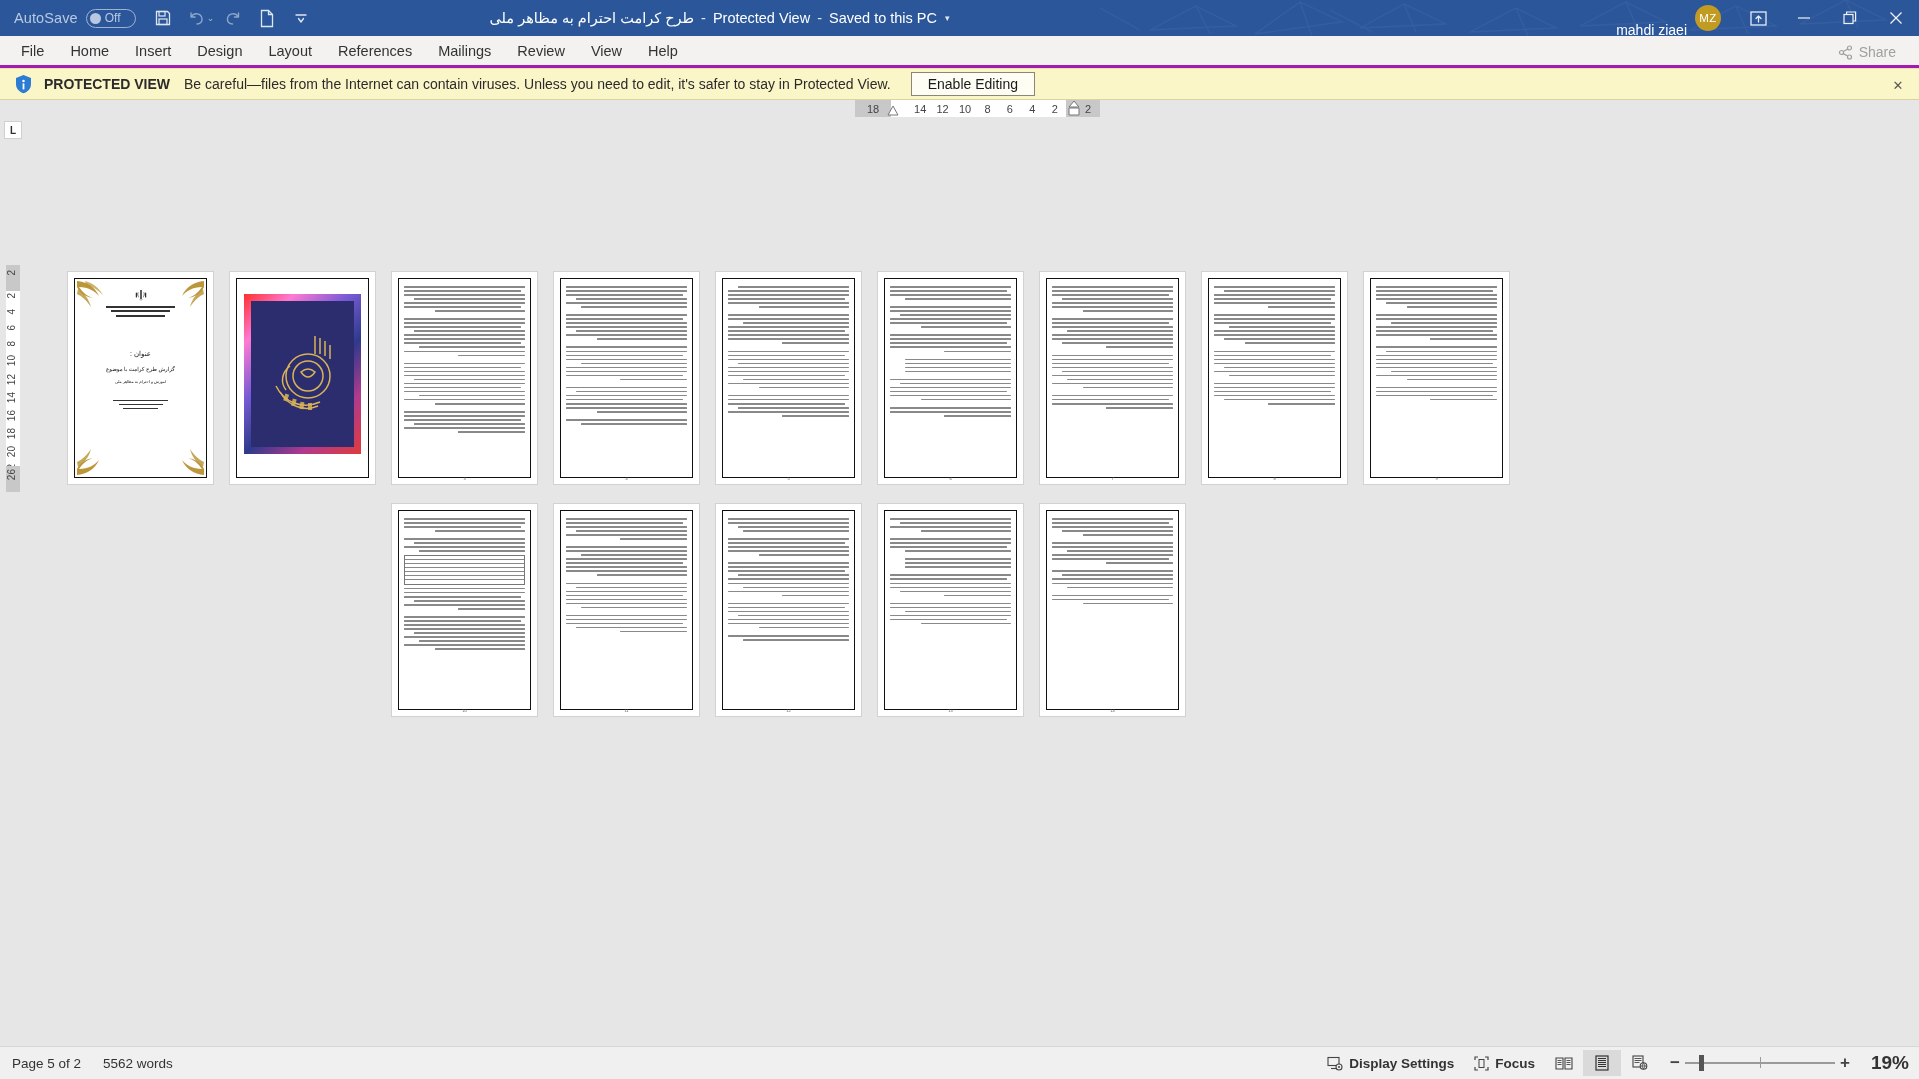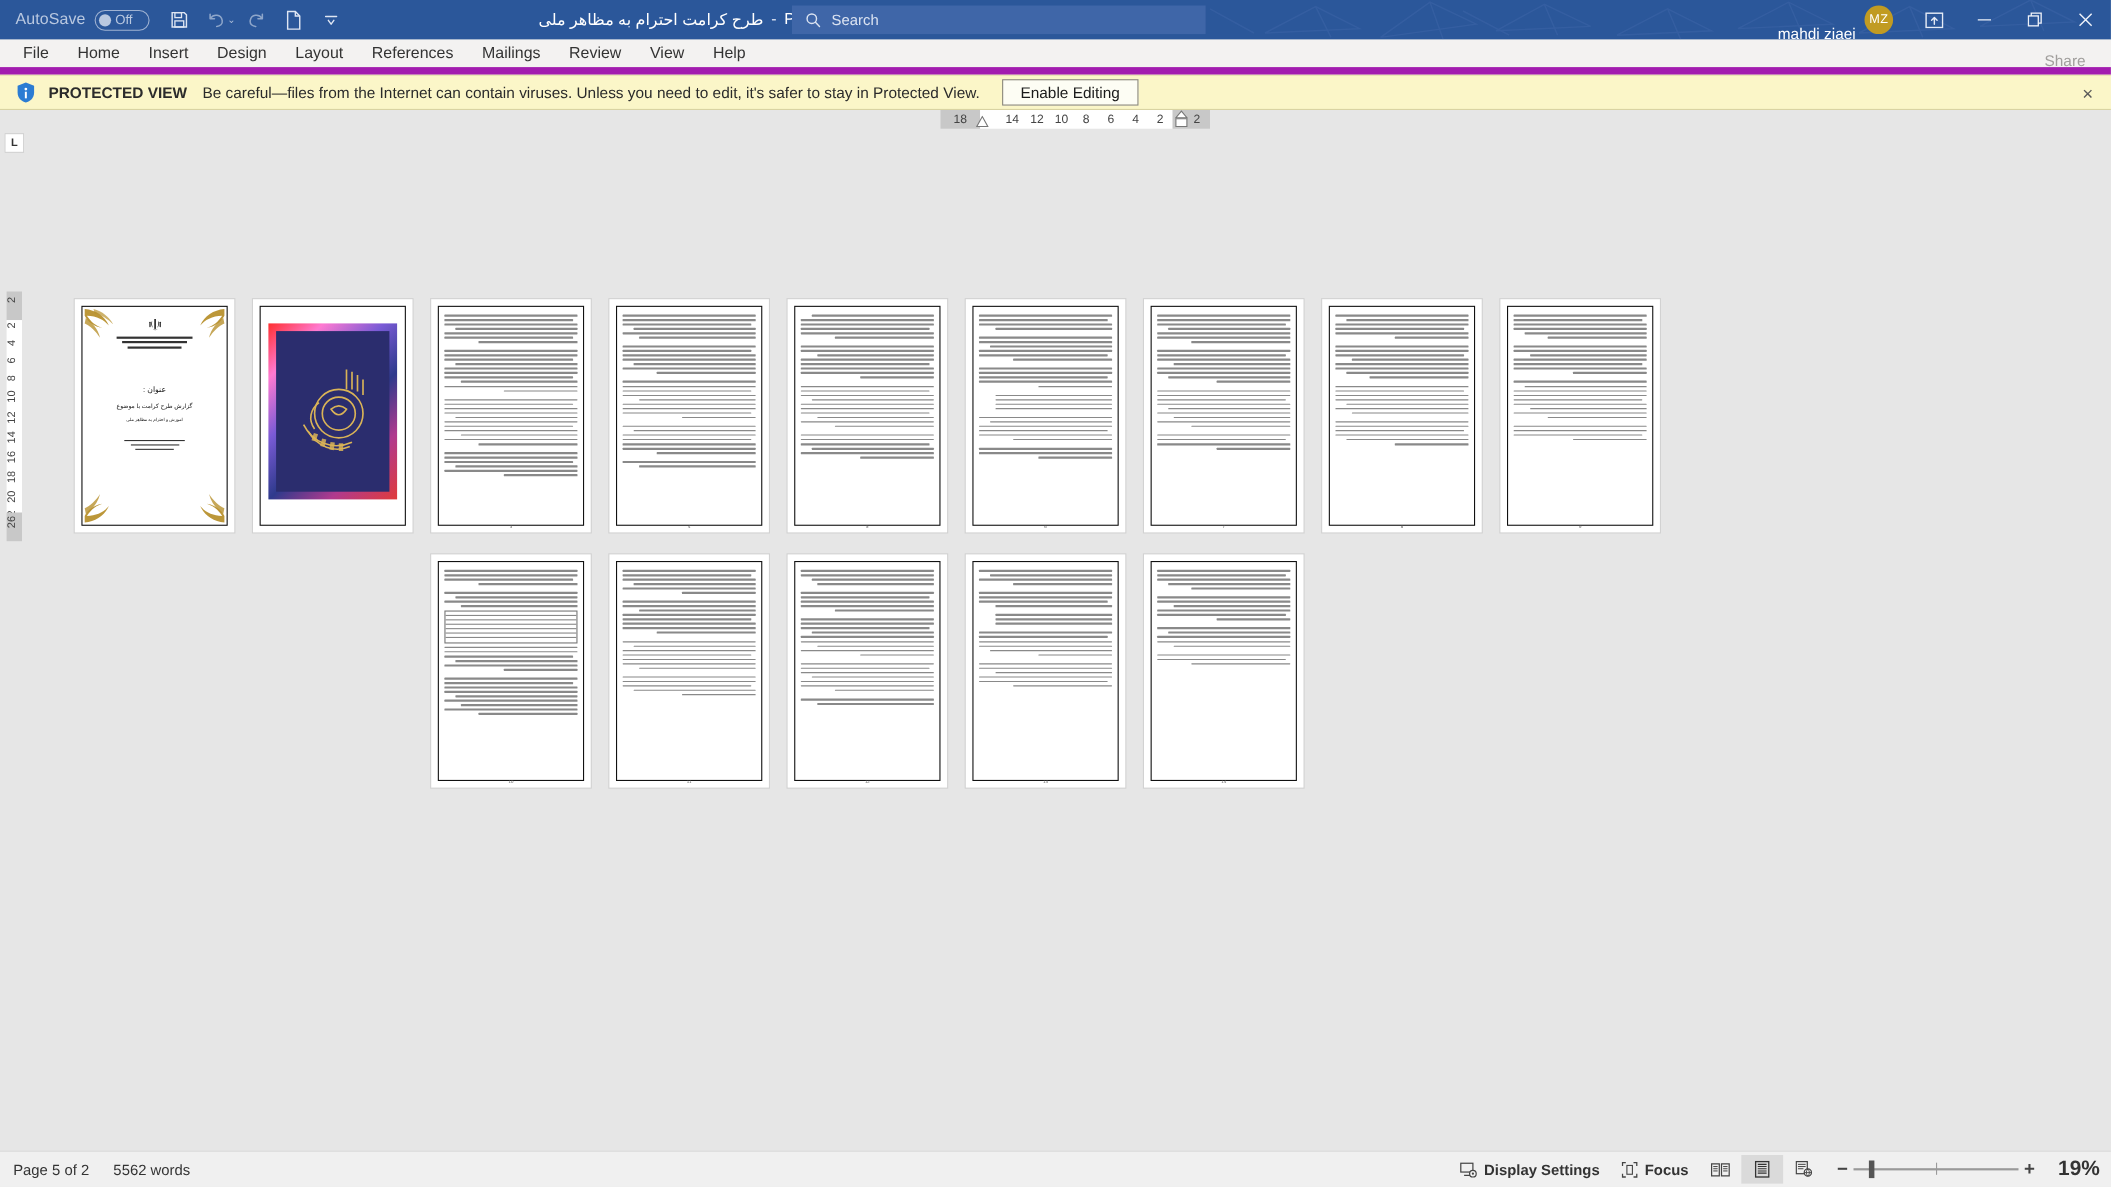--- a/index.html
+++ b/index.html
@@ -70,31 +70,31 @@
     color: #fff; font-size: 11.5px; display: flex; align-items: center; justify-content: center;
     letter-spacing: .4px;
   }
   .win-btn { width: 46px; height: 36px; display: flex; align-items: center; justify-content: center; }
   #ribbon-display-btn { width: 46px; height: 36px; display: flex; align-items: center; justify-content: center; margin-left: 14px;}
 
   
   #ribbon {
     position: absolute; left: 0; top: 36px; width: 1919px; height: 32px;
     background: #f3f2f1; display: flex; align-items: center;
-    border-bottom: 7px solid #a21caf;
+    border-bottom: 3px solid #a21caf;
   }
   .ribbon-tab {
     font-size: 14.5px; color: #333333; padding: 0 13px; height: 32px;
     display: flex; align-items: center; white-space: nowrap;
   }
   #ribbon-tabs { display: flex; align-items: center; margin-left: 8px; }
   #share-btn {
     position: absolute; right: 12px; top: 4px; height: 24px;
     display: flex; align-items: center; gap: 6px; padding: 0 10px;
-    color: #a19f9d; font-size: 14px; border: 1px solid transparent; flex-direction: column;
+    color: #a19f9d; font-size: 14px; border: 1px solid transparent;
   }
 
   
   #pv-banner {
     position: absolute; left: 0; top: 68px; width: 1919px; height: 32px;
     background: #fbf6c8; border-top: 1px solid #e8e2b0; border-bottom: 1px solid #d9d3a2;
     display: flex; align-items: center;
   }
   #pv-icon { margin-left: 14px; margin-right: 11px; display:flex; }
   #pv-title { font-weight: bold; font-size: 14px; color: #2b2b2b; margin-right: 14px; }
@@ -285,27 +285,20 @@
     <div id="doc-title-inner">
       <span id="doc-name">طرح کرامت احترام به مظاهر ملی</span>
       <span class="title-dash">-</span>
       <span id="protected-view-tag">Protected View</span>
       <span class="title-dash">-</span>
       <span id="saved-state">Saved to this PC</span>
       <span id="saved-caret">▾</span>
     </div>
   </div>
 
-  <div id="searchbox">
-    <svg width="15" height="15" viewBox="0 0 15 15">
-        <circle cx="6" cy="6" r="4.3" fill="none" stroke="#dbe3f1" stroke-width="1.3"></circle>
-        <path d="M9.3 9.3 L13 13" stroke="#dbe3f1" stroke-width="1.3" stroke-linecap="round"></path>
-      </svg>
-    <span id="search-placeholder">Search</span>
-  </div>
 
   <div id="tb-right">
     <span id="account-name">mahdi ziaei</span>
     <div id="account-avatar">MZ</div>
     <div id="ribbon-display-btn">
       <svg width="17" height="15" viewBox="0 0 17 15">
           <rect x="1" y="1" width="15" height="13" fill="none" stroke="#e5ebf6" stroke-width="1.3"></rect>
           <path d="M8.5 11 L8.5 5 M6 7.5 L8.5 5 L11 7.5" fill="none" stroke="#e5ebf6" stroke-width="1.3" stroke-linecap="round" stroke-linejoin="round"></path>
         </svg>
     </div>

